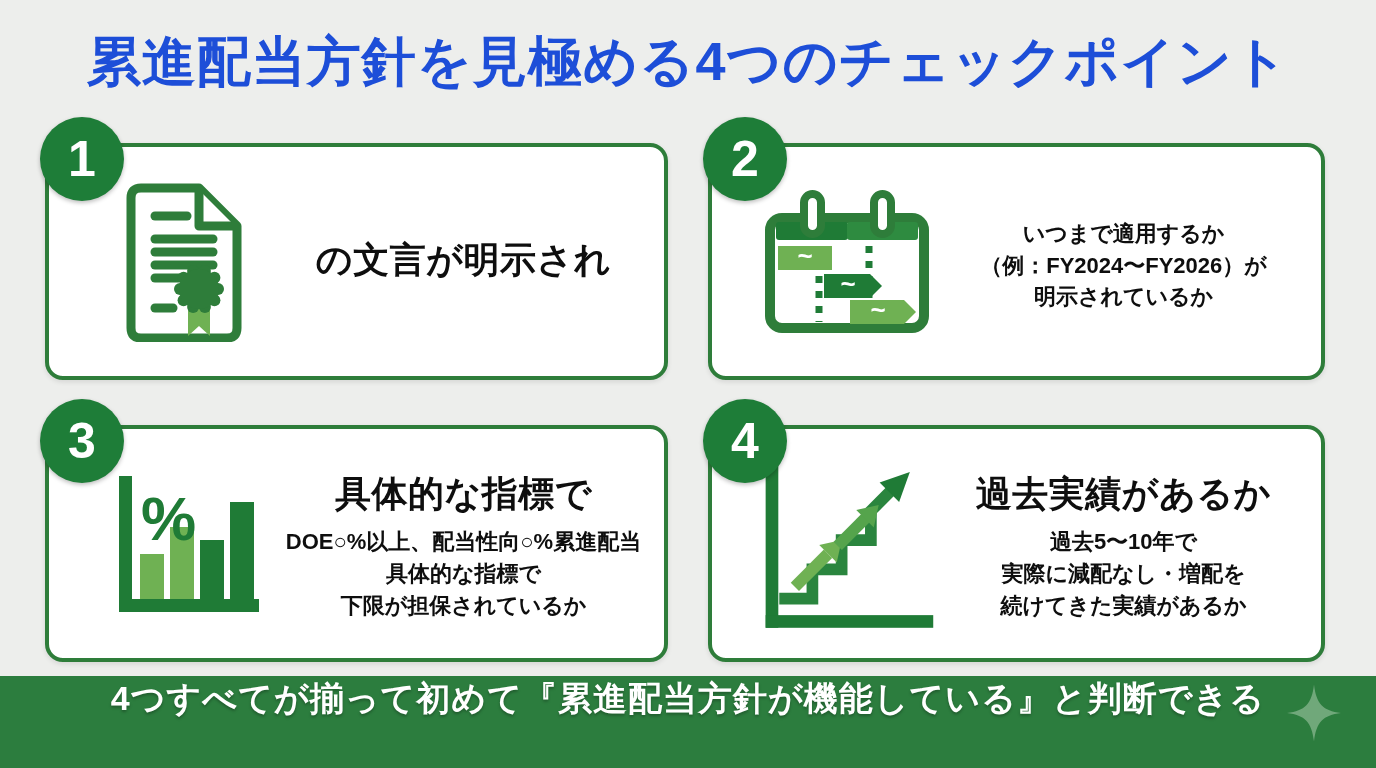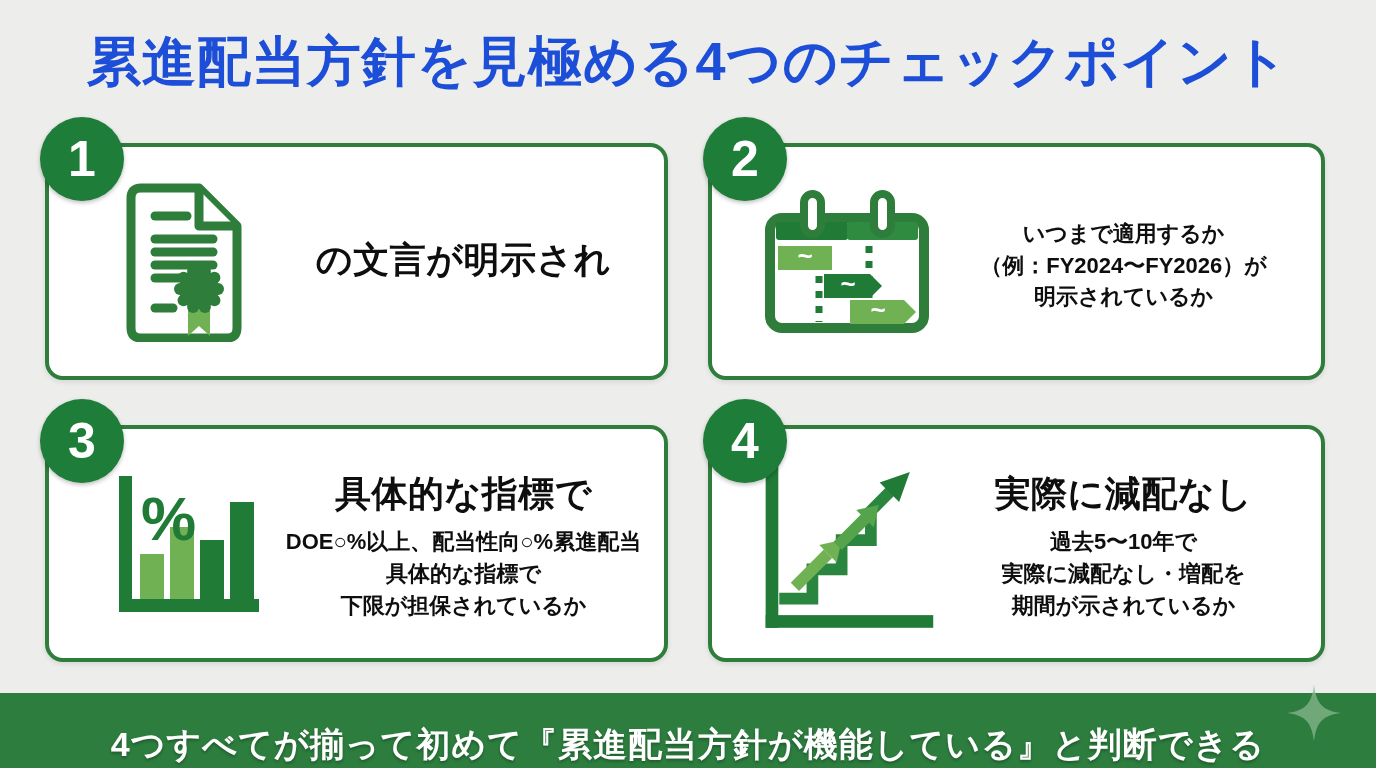--- a/index.html
+++ b/index.html
@@ -55,23 +55,23 @@
   .card-heading{
     font-size:36px;font-weight:900;line-height:1.15;
     color:#0e0e0e;margin:0 0 12px 0;letter-spacing:0.5px;
   }
   .card-body{
     font-size:22px;font-weight:700;line-height:1.45;
     color:#0e0e0e;margin:0;white-space:pre-line;
   }
   .footer{
     position:absolute;left:0;bottom:0;
-    width:100%;height:75px;
+    width:100%;height:92px;
     background:#2c7d3e;
-    display:flex;align-items:flex-end;justify-content:center;
+    display:flex;align-items:flex-start;justify-content:center;
   }
   .footer-text{
     color:#ffffff;font-size:34px;font-weight:900;letter-spacing:1px;
     text-shadow:0 2px 3px rgba(0,0,0,0.28);
   }
   .sparkle{
     position:absolute;left:1284px;top:679px;z-index:3;
   }
 </style>
 </head>
@@ -178,24 +178,24 @@
         <rect x="14" y="169" width="172" height="13" fill="#1f7b36"></rect>
         <path d="M28 152 H62 V122 H92 V92 H122 V62 L145 39" fill="none" stroke="#2a853e" stroke-width="12"></path>
         <polygon points="162,22 131,33 151,53" fill="#1f7b36"></polygon>
         <path d="M44 140 L78 106" fill="none" stroke="#6fb153" stroke-width="12"></path>
         <polygon points="92,92 69,97 87,115" fill="#6fb153"></polygon>
         <path d="M88 98 L118 68" fill="none" stroke="#55a44c" stroke-width="12"></path>
         <polygon points="130,56 107,61 125,79" fill="#55a44c"></polygon>
       </svg>
     </div>
     <div class="text-box">
-      <h2 class="card-heading">実際に減配なし</h2>
+      <h2 class="card-heading">過去実績があるか</h2>
       <p class="card-body">過去5〜10年で
 実際に減配なし・増配を
-期間が示されているか</p>
+続けてきた実績があるか</p>
     </div>
   </div>
 </div>
 
 <div class="footer">
   <span class="footer-text">4つすべてが揃って初めて『累進配当方針が機能している』と判断できる</span>
 </div>
 <svg class="sparkle" width="60" height="68" viewBox="-40 -42 80 84" aria-hidden="true">
   <path d="M0,-38 C3,-12 12,-3 36,0 C12,3 3,12 0,38 C-3,12 -12,3 -36,0 C-12,-3 -3,-12 0,-38 Z" fill="#8ab992" fill-opacity="0.72"></path>
 </svg>

